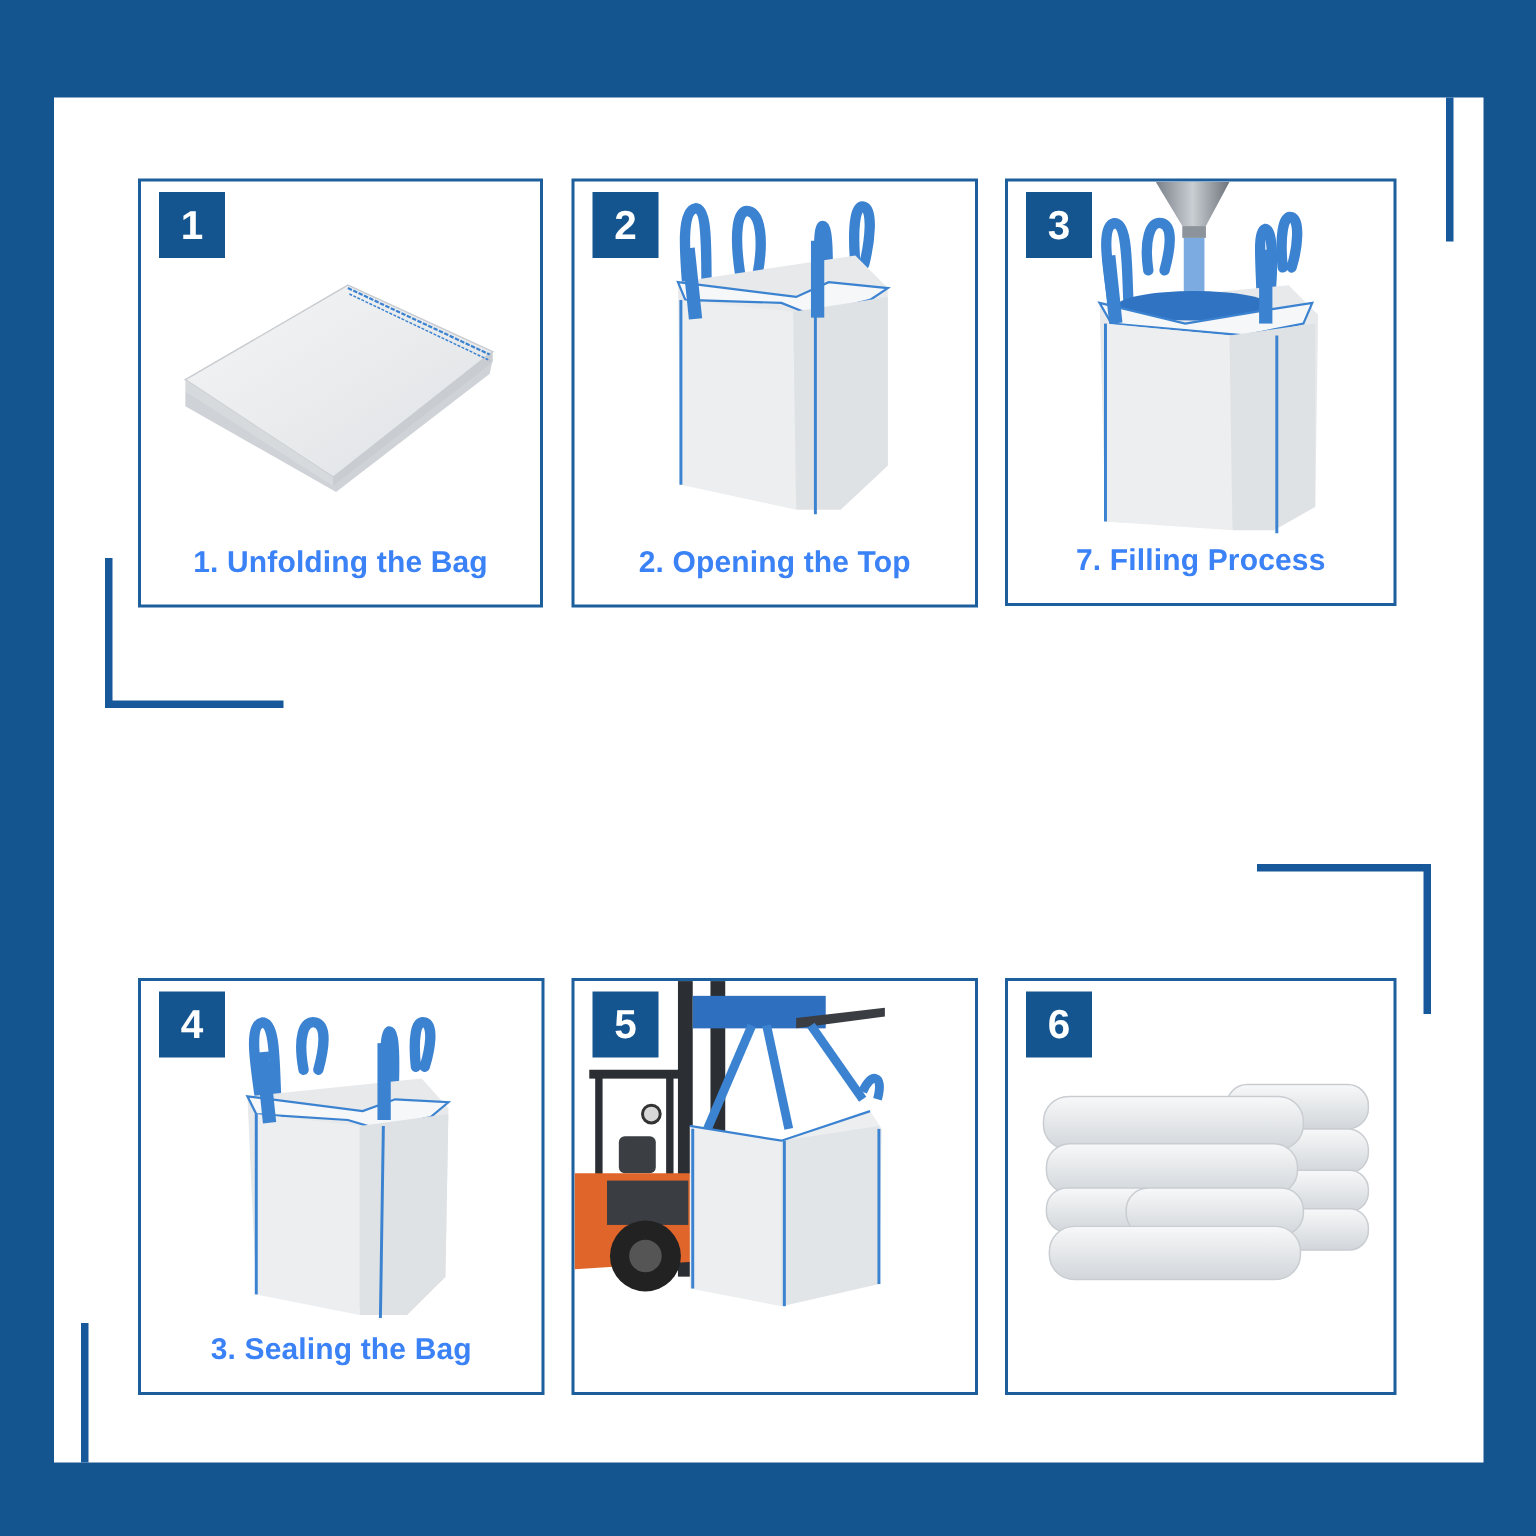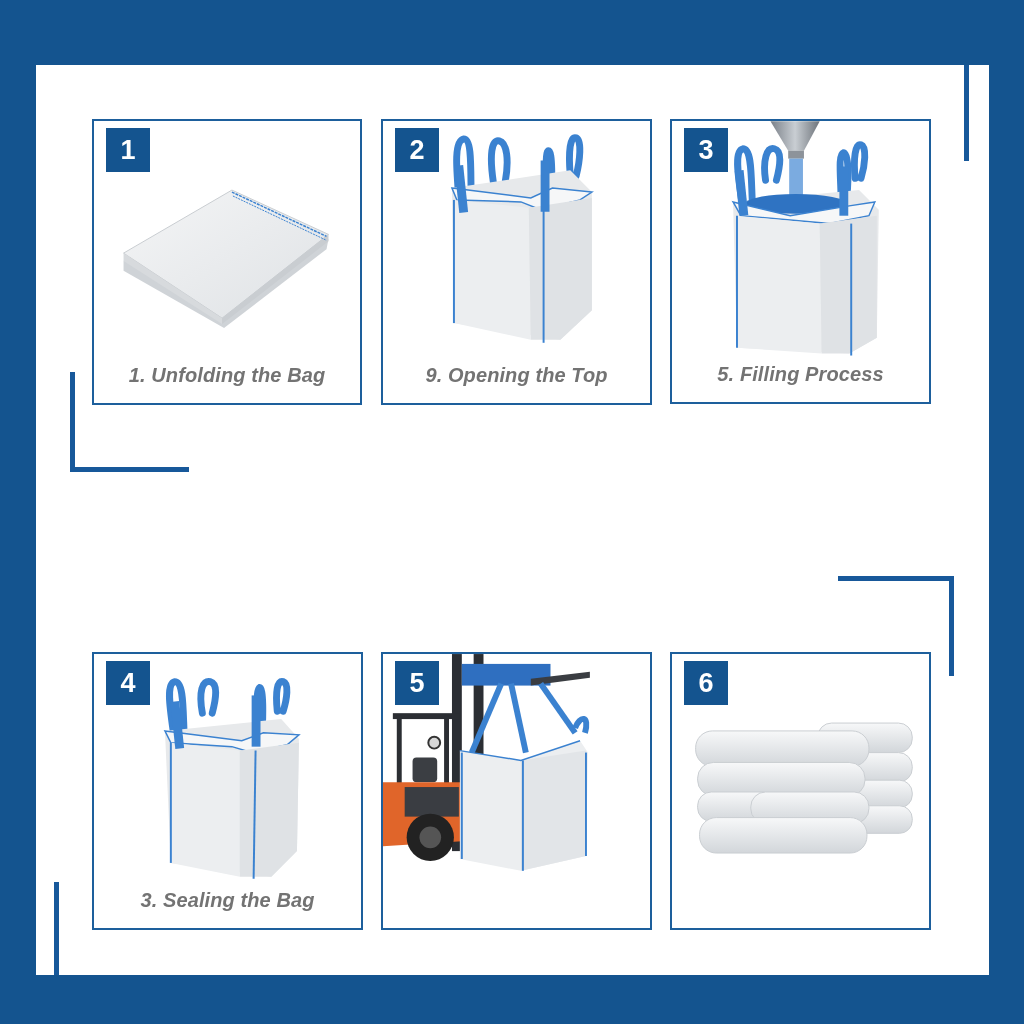--- a/index.html
+++ b/index.html
@@ -1,21 +1,21 @@
 <!DOCTYPE html>
 <html><head>
 <meta charset="utf-8">
 <style>
   html,body{margin:0;padding:0;}
   body{width:1024px;height:1024px;position:relative;background:#14548f;overflow:hidden;font-family:"Liberation Sans",sans-serif;}
   .canvas{position:absolute;left:36px;top:65px;width:953px;height:910px;background:#ffffff;}
   .accent{position:absolute;background:#17589a;}
   .card{position:absolute;box-sizing:border-box;border:2px solid #1d5f9c;background:#fff;}
   .badge{position:absolute;left:12px;top:7px;width:44px;height:44px;background:#14548f;color:#fff;font-weight:700;font-size:27px;display:flex;align-items:center;justify-content:center;}
-  .caption{position:absolute;left:0;right:0;bottom:16px;text-align:center;font-weight:700;font-size:20px;color:#737373;letter-spacing:0.1px;font-style:italic;}
+  .caption{position:absolute;left:0;right:0;bottom:16px;text-align:center;font-weight:700;font-size:20px;color:#3b82f6;letter-spacing:0.1px;}
   .illus{position:absolute;left:0;top:0;width:100%;height:100%;}
 </style>
 </head>
 <body>
 
 <div class="canvas"></div>
 
 <div class="accent" style="left:964px;top:65px;width:5px;height:96px;"></div>
 <div class="accent" style="left:70px;top:372px;width:5px;height:100px;"></div>
 <div class="accent" style="left:70px;top:467px;width:119px;height:5px;"></div>
@@ -53,21 +53,21 @@
     <path d="M70,68 L190,50 L212,72 L212,192 L180,222 L72,205 Z" fill="#e7e9eb"></path>
     <path d="M70,68 L150,78 L172,68 L212,72 L200,80 L160,90 L140,82 L75,80 Z" fill="#f6f7f8" stroke="#3b82d0" stroke-width="1.5"></path>
     <path d="M72,80 L148,88 L150,222 L72,205 Z" fill="#eceef0"></path>
     <path d="M148,88 L212,78 L212,192 L180,222 L150,222 Z" fill="#dfe2e5"></path>
     <line x1="72" y1="80" x2="72" y2="205" stroke="#3b82d0" stroke-width="2"></line>
     <line x1="163" y1="88" x2="163" y2="225" stroke="#3b82d0" stroke-width="2"></line>
     <rect x="160" y="40" width="9" height="52" fill="#3b82d0"></rect>
     <rect x="75" y="45" width="9" height="48" fill="#3b82d0" transform="rotate(-6 79 70)"></rect>
   </svg>
   <div class="badge">2</div>
-  <div class="caption">9. Opening the Top</div>
+  <div class="caption">2. Opening the Top</div>
 </div>
 
 <div class="card" style="left:670px;top:119px;width:261px;height:285px;">
   <svg class="illus" viewBox="0 0 261 285">
     <defs>
       <linearGradient id="hop" x1="0" y1="0" x2="1" y2="0">
           <stop offset="0" stop-color="#7a8088"></stop>
           <stop offset="0.5" stop-color="#c9ced3"></stop>
           <stop offset="1" stop-color="#6d737a"></stop>
         </linearGradient>
@@ -85,21 +85,21 @@
     <ellipse cx="126" cy="84" rx="52" ry="10" fill="#2f73c2"></ellipse>
     <path d="M62,82 L120,96 L180,86 L206,82 L200,96 L160,104 L70,96 Z" fill="#f6f7f8" stroke="#3b82d0" stroke-width="1.5"></path>
     <path d="M66,96 L150,104 L152,236 L66,230 Z" fill="#eceef0"></path>
     <path d="M150,104 L208,96 L208,220 L180,236 L152,236 Z" fill="#dfe2e5"></path>
     <line x1="66" y1="96" x2="66" y2="230" stroke="#3b82d0" stroke-width="2"></line>
     <line x1="182" y1="104" x2="182" y2="238" stroke="#3b82d0" stroke-width="2"></line>
     <rect x="170" y="46" width="9" height="50" fill="#3b82d0"></rect>
     <rect x="66" y="50" width="9" height="46" fill="#3b82d0" transform="rotate(-6 70 72)"></rect>
   </svg>
   <div class="badge">3</div>
-  <div class="caption">5. Filling Process</div>
+  <div class="caption">7. Filling Process</div>
 </div>
 
 <div class="card" style="left:92px;top:652px;width:271px;height:278px;">
   <svg class="illus" viewBox="0 0 271 278">
     <g fill="none" stroke="#3b82d0" stroke-width="7" stroke-linecap="round">
       <path d="M82,90 C78,60 72,30 82,28 C92,28 90,60 92,90"></path>
       <path d="M110,60 C106,38 110,26 118,28 C126,30 124,45 120,60"></path>
       <path d="M166,92 C166,60 164,36 168,34 C172,34 172,60 170,92"></path>
       <path d="M186,58 C184,38 186,26 192,28 C198,30 196,45 192,58"></path>
     </g>

